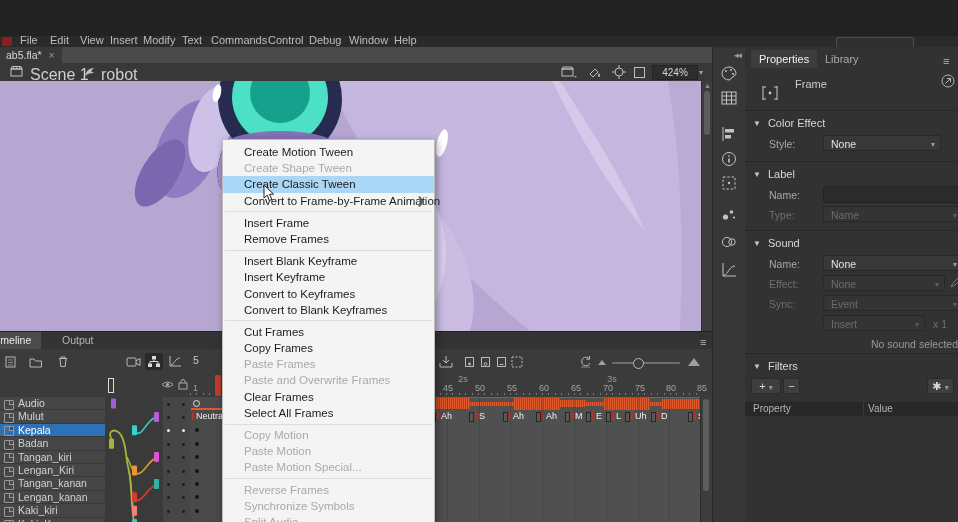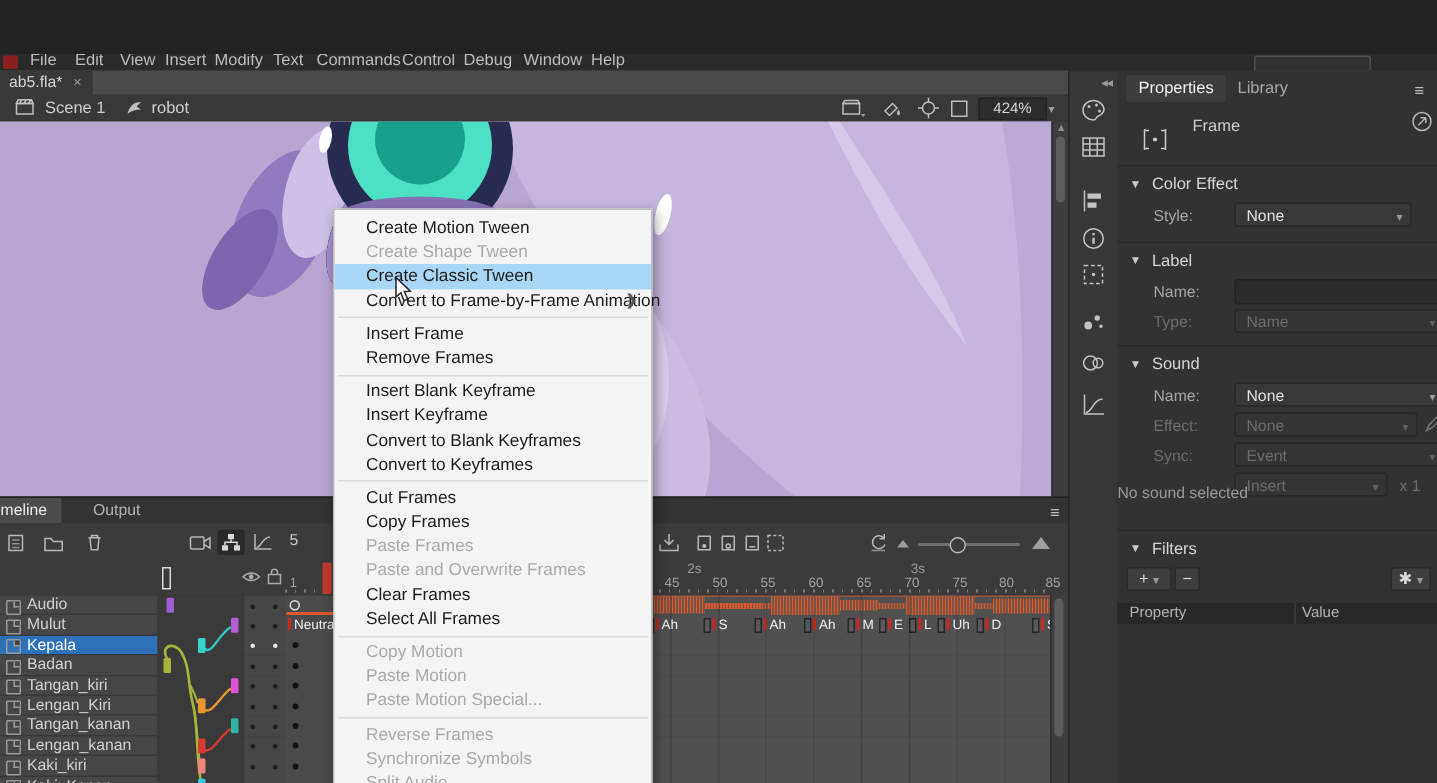--- a/index.html
+++ b/index.html
@@ -15,21 +15,21 @@
   .wsbox{position:absolute;left:836px;top:1px;width:76px;height:9px;border:1px solid #4e4e4e;border-radius:2px;background:#303030;}
 
   
   .tabbar{left:0;top:11px;width:712px;height:16px;background:#4a4a4a;}
   .doctab{position:absolute;left:0;top:0;height:16px;padding:0 8px 0 6px;background:#383838;color:#d6d6d6;
           font-size:10.5px;line-height:16px;}
   .doctab .x{color:#9a9a9a;margin-left:7px;font-size:10px;}
 
   
   .editbar{left:0;top:27px;width:712px;height:18px;background:#383838;border-bottom:1px solid #272727;}
-  .editbar .lbl{position:absolute;top:3px;font-size:11px;color:#cfcfcf;}
+  .editbar .lbl{position:absolute;top:3px;font-size:16px;color:#cfcfcf;}
   .zoombox{position:absolute;left:652px;top:2px;width:44px;height:13px;background:#2d2d2d;border:1px solid #242424;
            color:#d8d8d8;font-size:10px;text-align:center;line-height:13px;}
   .chev{color:#9a9a9a;font-size:8px;}
 
   
   .stagewrap{left:0;top:45px;width:701px;height:250px;overflow:hidden;background:#b5a6d2;}
   .vsb{background:#3d3d3d;border-left:1px solid #2c2c2c;}
   .vsb .thumb{position:absolute;left:2px;width:6px;background:#5d5d5d;border-radius:3px;}
   .vsb .arr{position:absolute;left:2px;top:1px;color:#8f8f8f;font-size:7px;}
 
@@ -606,21 +606,21 @@
       <path d="M1,11 L3,7 L9,1 L11,3 L5,9 Z" fill="none" stroke="#777"></path>
     </svg>
     <span class="frow-label dim" style="left:24px;top:250px">Sync:</span>
     <div class="dd dim" style="left:78px;top:247px;width:140px">
       <span>Event</span><span class="dchev">▾</span>
     </div>
     <div class="dd dim" style="left:78px;top:267px;width:102px">
       <span>Insert</span><span class="dchev">▾</span>
     </div>
     <span class="ab" style="left:188px;top:270px;font-size:10.5px;color:#6e6e6e">x 1</span>
-    <div class="ab" style="left:0;top:275px;width:213px;text-align:left;font-size:10.5px;color:#9a9a9a">No sound selected</div>
+    <div class="ab" style="left:0;top:290px;width:213px;text-align:right;font-size:10.5px;color:#9a9a9a">No sound selected</div>
 
     <div class="pdiv" style="top:305px"></div>
 
     <div class="sechead" style="left:8px;top:312px"><span class="tri">▼</span><span>Filters</span></div>
     <div class="fbtn" style="left:6px;top:330px;width:30px">+ <span class="chev">▾</span></div>
     <div class="fbtn" style="left:38px;top:330px;width:17px">−</div>
     <div class="fbtn" style="left:182px;top:330px;width:27px">✱ <span class="chev">▾</span></div>
     <div class="thead" style="left:0px;top:354px;width:110px;padding-left:8px">Property</div>
     <div class="thead" style="left:118px;top:354px;width:95px;padding-left:4px;border-left:1px solid #3a3a3a">Value</div>
   </div>
@@ -629,22 +629,22 @@
     <div class="cmi">Create Motion Tween</div>
     <div class="cmi dis">Create Shape Tween</div>
     <div class="cmi hl">Create Classic Tween</div>
     <div class="cmi"><span>Convert to Frame-by-Frame Animation</span><span class="sub">❯</span></div>
     <div class="cmsep"></div>
     <div class="cmi">Insert Frame</div>
     <div class="cmi">Remove Frames</div>
     <div class="cmsep"></div>
     <div class="cmi">Insert Blank Keyframe</div>
     <div class="cmi">Insert Keyframe</div>
+    <div class="cmi">Convert to Keyframes</div>
     <div class="cmi">Convert to Blank Keyframes</div>
-    <div class="cmi">Convert to Keyframes</div>
     <div class="cmsep"></div>
     <div class="cmi">Cut Frames</div>
     <div class="cmi">Copy Frames</div>
     <div class="cmi dis">Paste Frames</div>
     <div class="cmi dis">Paste and Overwrite Frames</div>
     <div class="cmi">Clear Frames</div>
     <div class="cmi">Select All Frames</div>
     <div class="cmsep"></div>
     <div class="cmi dis">Copy Motion</div>
     <div class="cmi dis">Paste Motion</div>

